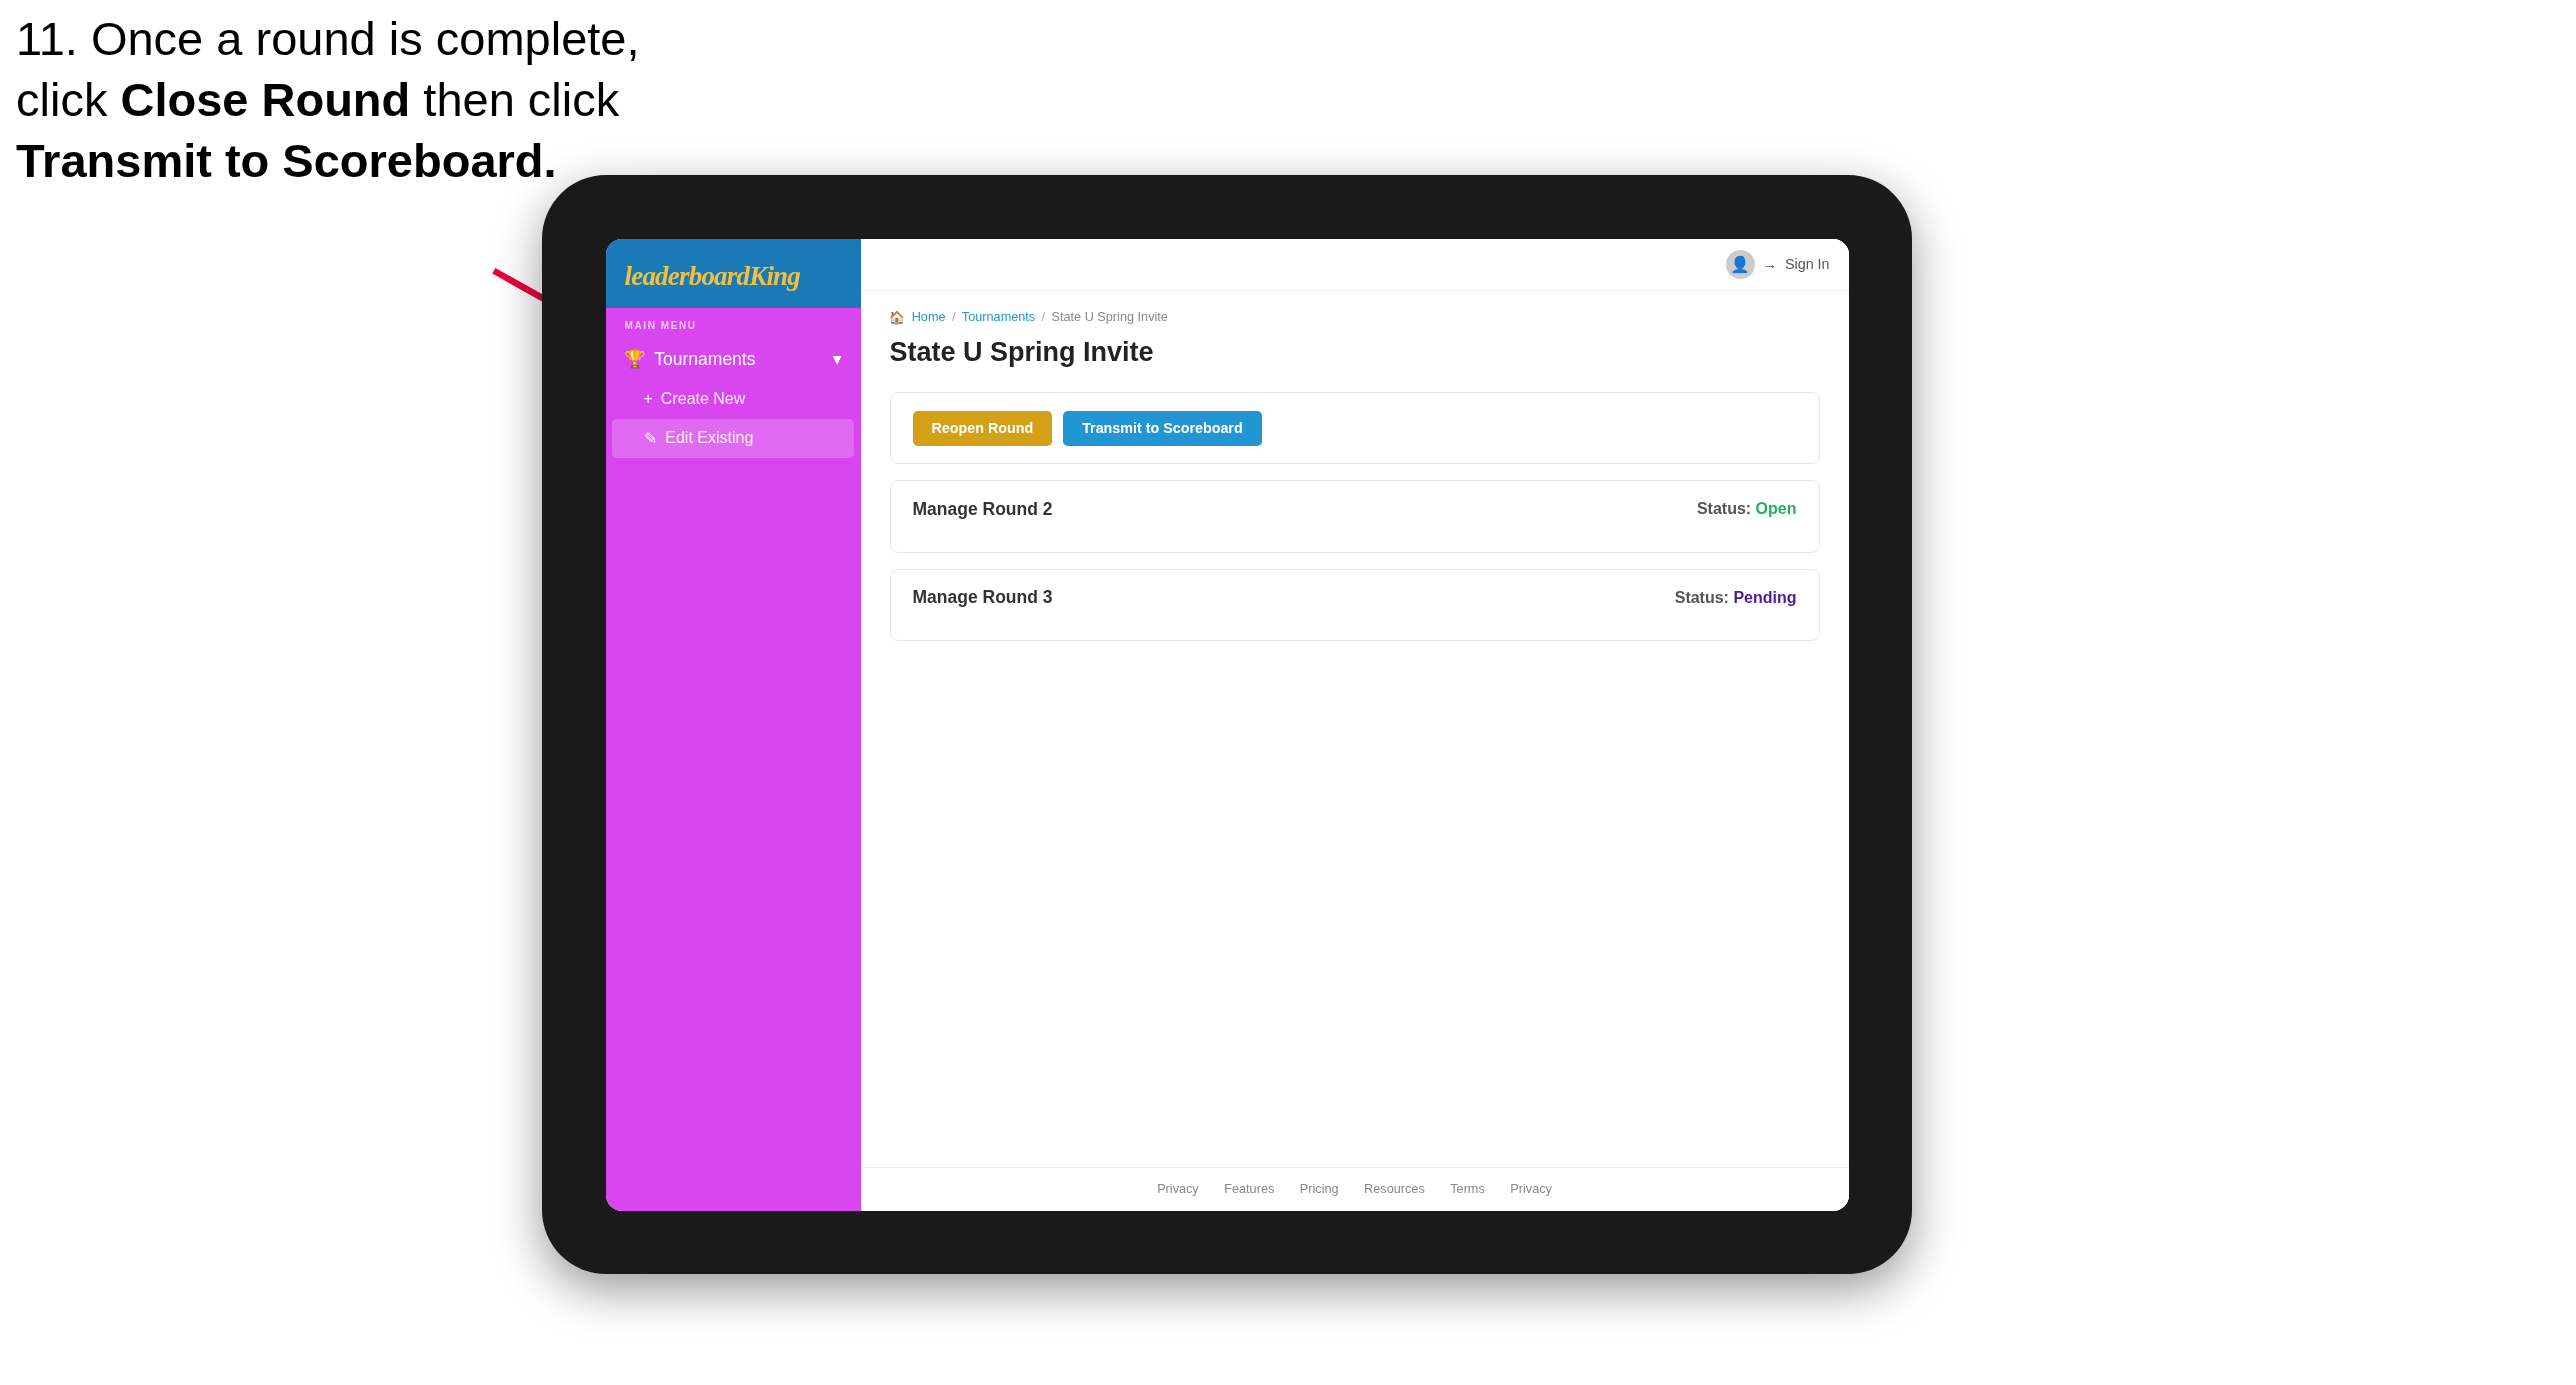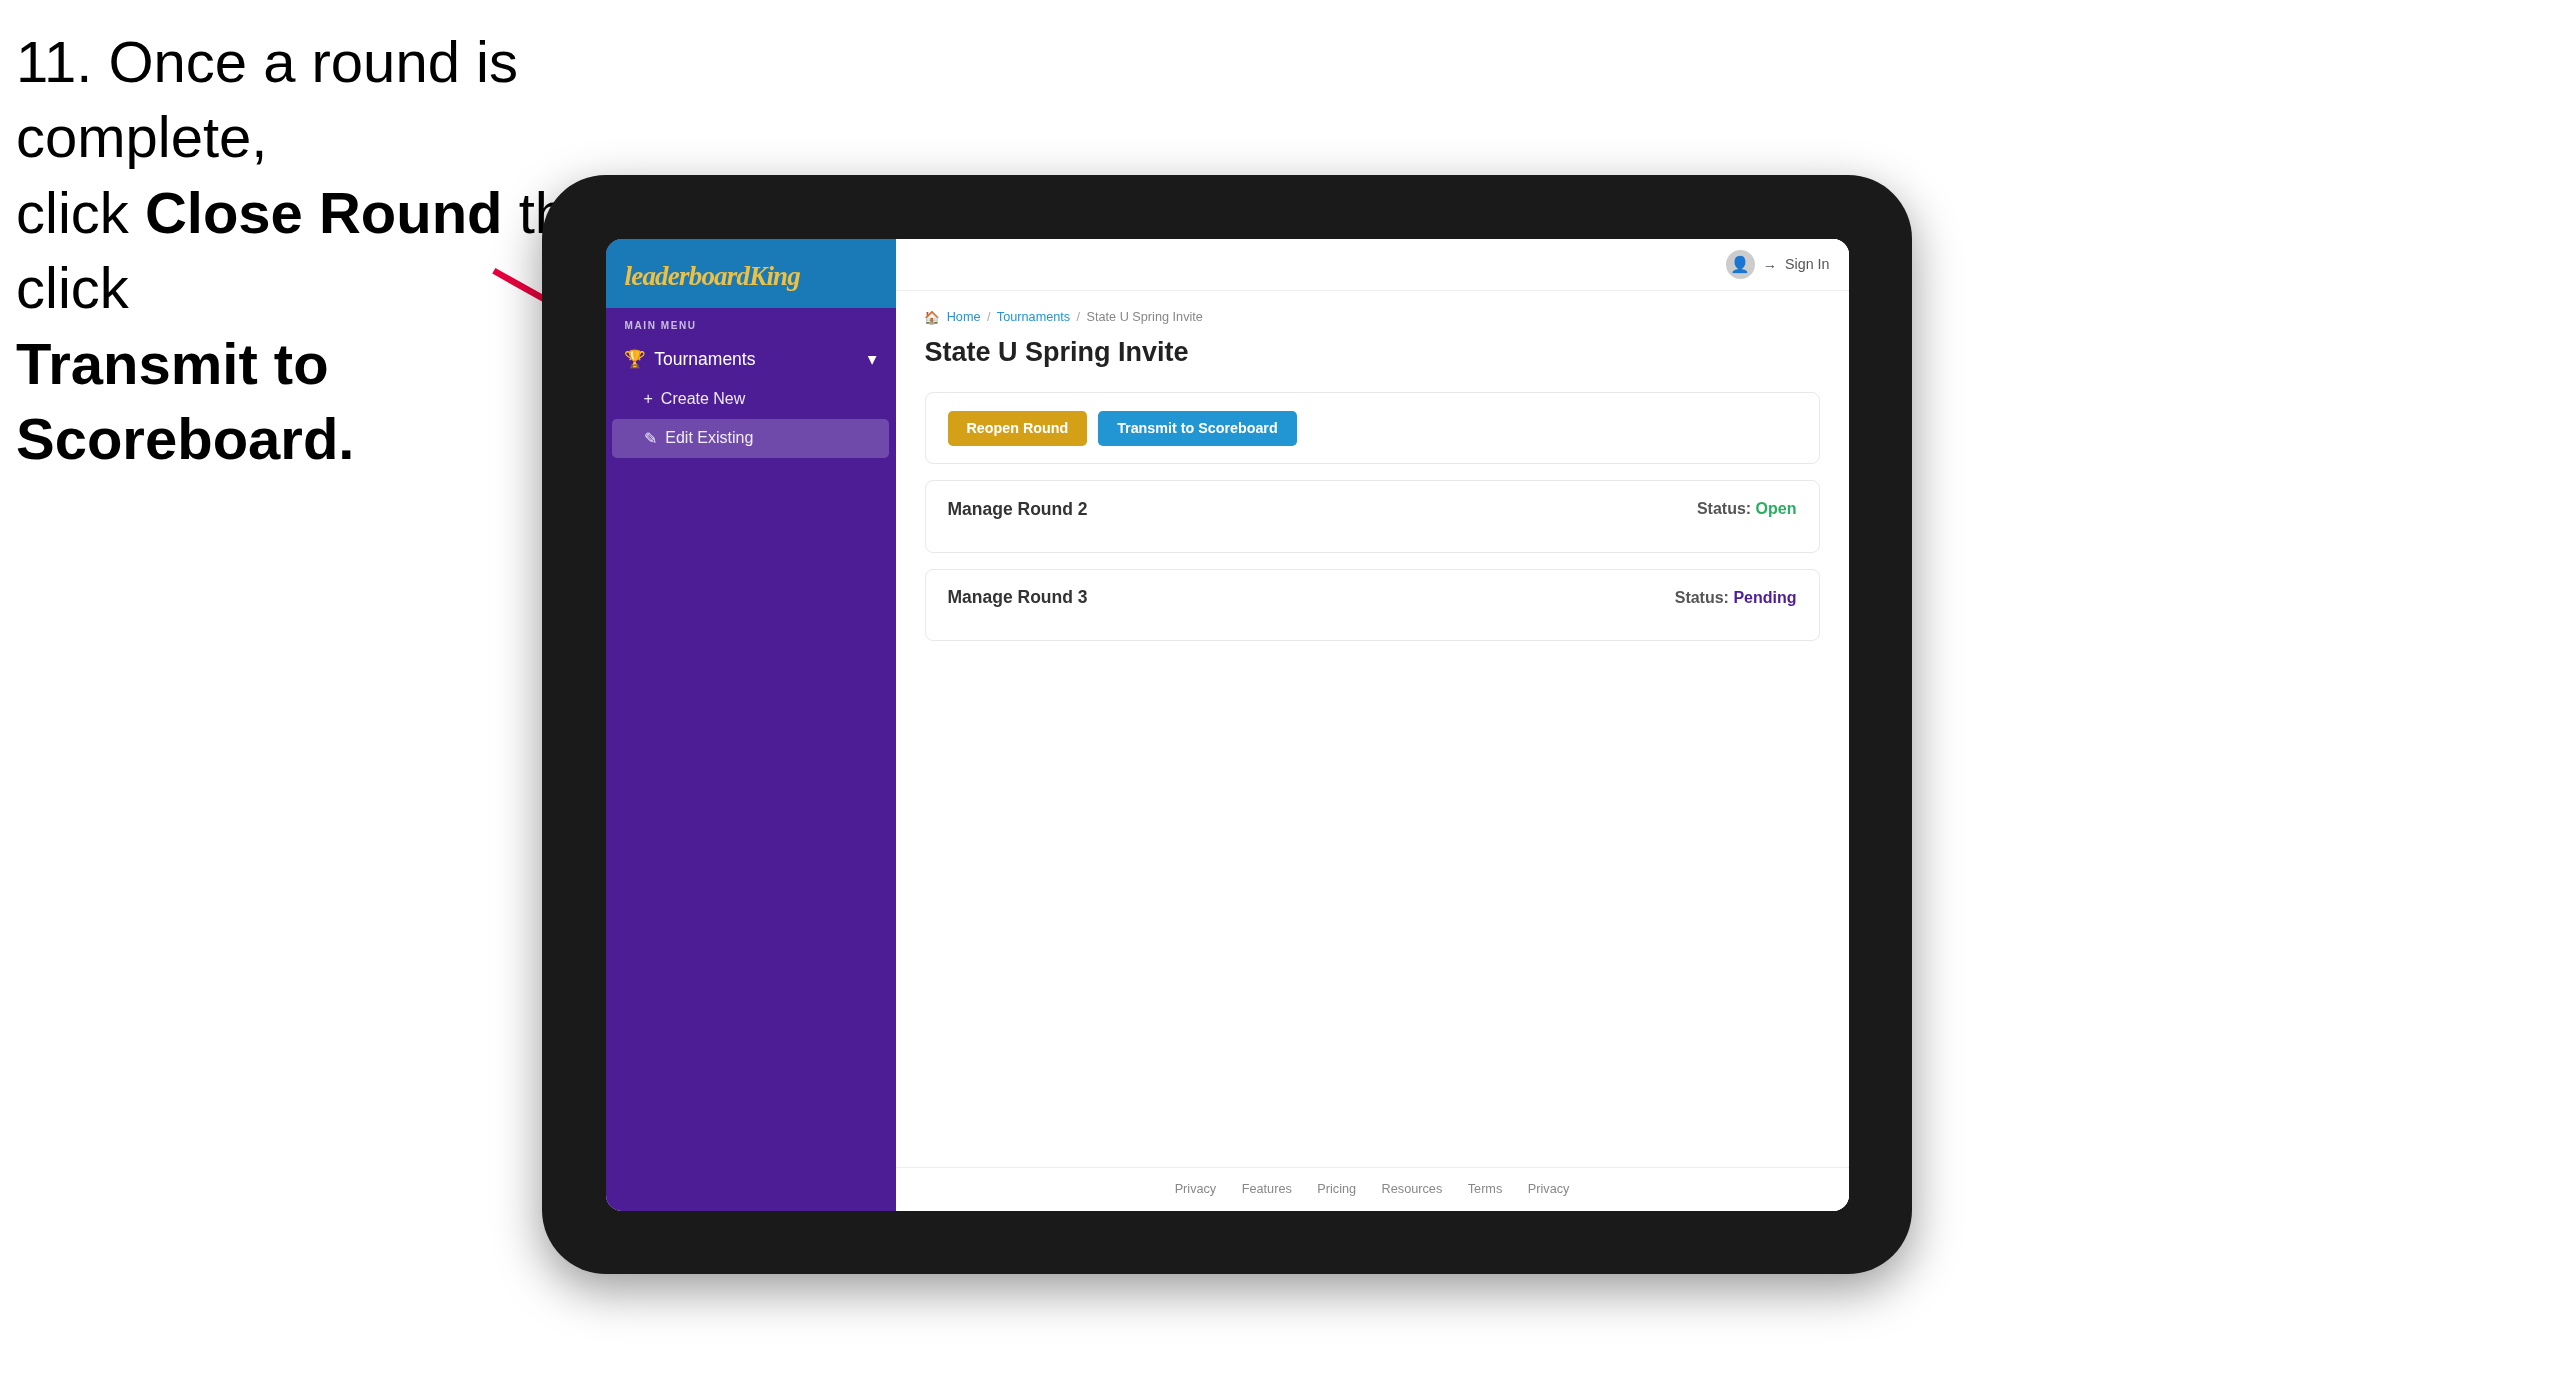--- a/index.html
+++ b/index.html
@@ -8,23 +8,23 @@
       font-family: -apple-system, BlinkMacSystemFont, 'Segoe UI', sans-serif;
       width: 2576px;
       height: 1386px;
       position: relative;
       overflow: hidden;
     }
 
     
     .instruction {
       position: absolute;
-      top: 24px;
+      top: 8px;
       left: 16px;
-      font-size: 58px;
+      font-size: 47px;
       line-height: 1.3;
       color: #000;
       max-width: 637px;
     }
     .instruction strong {
       font-weight: 800;
     }
 
     
     .arrow-overlay {
@@ -63,22 +63,22 @@
 
     
     .app-layout {
       display: flex;
       flex: 1;
       height: 100%;
     }
 
     
     .sidebar {
-      width: 290px;
-      background: #4c1d95;
+      width: 255px;
+      background: #d946ef;
       display: flex;
       flex-direction: column;
       flex-shrink: 0;
     }
 
     .logo-area {
       padding: 22px 19px 16px;
       background: #1a7ab8;
     }
 

